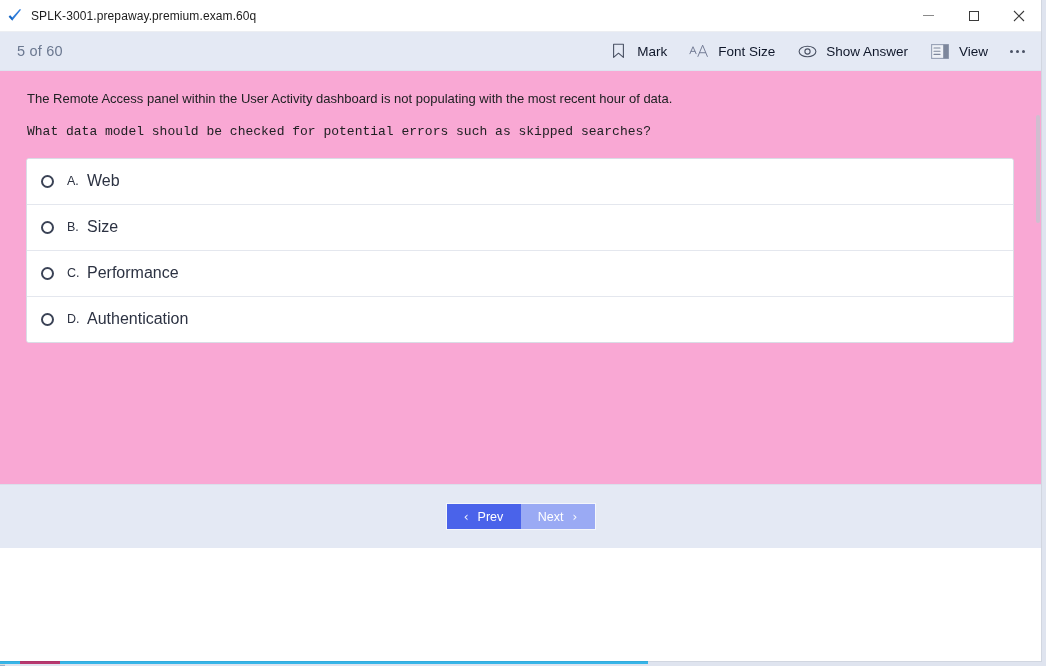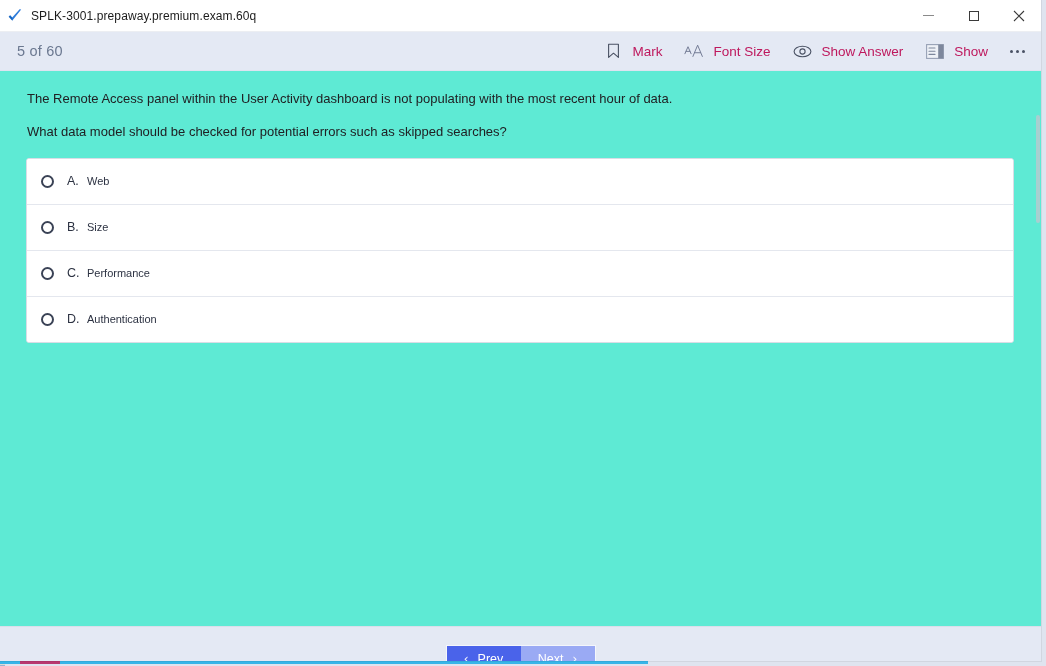--- a/index.html
+++ b/index.html
@@ -167,21 +167,21 @@
     display: flex;
     align-items: center;
     justify-content: center;
     width: 20px;
     height: 18px;
     margin-right: 9px;
     flex: 0 0 auto;
   }
   .tool-label {
     font-size: 13.5px;
-    color: #be185d;
+    color: #0f172a;
     white-space: nowrap;
     font-family: "Liberation Sans", sans-serif;
   }
   #more-button {
     padding: 0 16px 0 11px;
     height: 38px;
     display: flex;
     align-items: center;
     cursor: default;
   }
@@ -193,35 +193,35 @@
   .dots i {
     width: 3px; height: 3px;
     background: #4a5264;
     border-radius: 50%;
     display: block;
   }
 
   
   #content-area {
     position: relative;
-    height: 555px;
-    background: #5eead4;
+    height: 413px;
+    background: #f9a8d4;
     overflow: hidden;
   }
   #question-block {
     padding: 19px 26px 0 27px;
   }
   .q-line {
     font-size: 13px;
     color: #202124;
     line-height: 1.45;
     margin-bottom: 14px;
     font-family: "Liberation Sans", sans-serif;
   }
-  .q-line:last-child { margin-bottom: 16px; }
+  .q-line:last-child { margin-bottom: 16px; font-family: Liberation Mono, monospace; }
 
   #options-list {
     margin: 14px 27px 0 26px;
     border: 1px solid #d9dde6;
     border-radius: 3px;
     overflow: hidden;
     background: #ffffff;
   }
   .option-row {
     display: flex;
@@ -243,21 +243,21 @@
     margin-right: 13px;
   }
   .option-letter {
     font-size: 12.5px;
     color: #2c3242;
     width: 20px;
     flex: 0 0 auto;
     font-family: "Liberation Sans", sans-serif;
   }
   .option-text {
-    font-size: 11px;
+    font-size: 16px;
     color: #2c3242;
     font-family: "Liberation Sans", sans-serif;
   }
 
   
   #content-scrollbar {
     position: absolute;
     right: 1px;
     top: 0;
     width: 4px;
@@ -386,21 +386,21 @@
       </div>
 
       <div class="tool-btn">
         <span class="tool-ico">
           <svg width="18" height="15" viewBox="0 0 18 15">
             <rect x="0.6" y="0.6" width="16.8" height="13.8" fill="#eef1f7" stroke="#97a0b5" stroke-width="1.1"></rect>
             <rect x="12.2" y="0.6" width="5.2" height="13.8" fill="#7d879c"></rect>
             <path d="M3 4 H9 M3 7.2 H9 M3 10.4 H9" stroke="#7d879c" stroke-width="1.1" stroke-linecap="round"></path>
           </svg>
         </span>
-        <span class="tool-label">Show</span>
+        <span class="tool-label">View</span>
       </div>
 
       <div id="more-button">
         <span class="dots">
             <i></i>
             <i></i>
             <i></i>
           </span>
       </div>
     </div>

